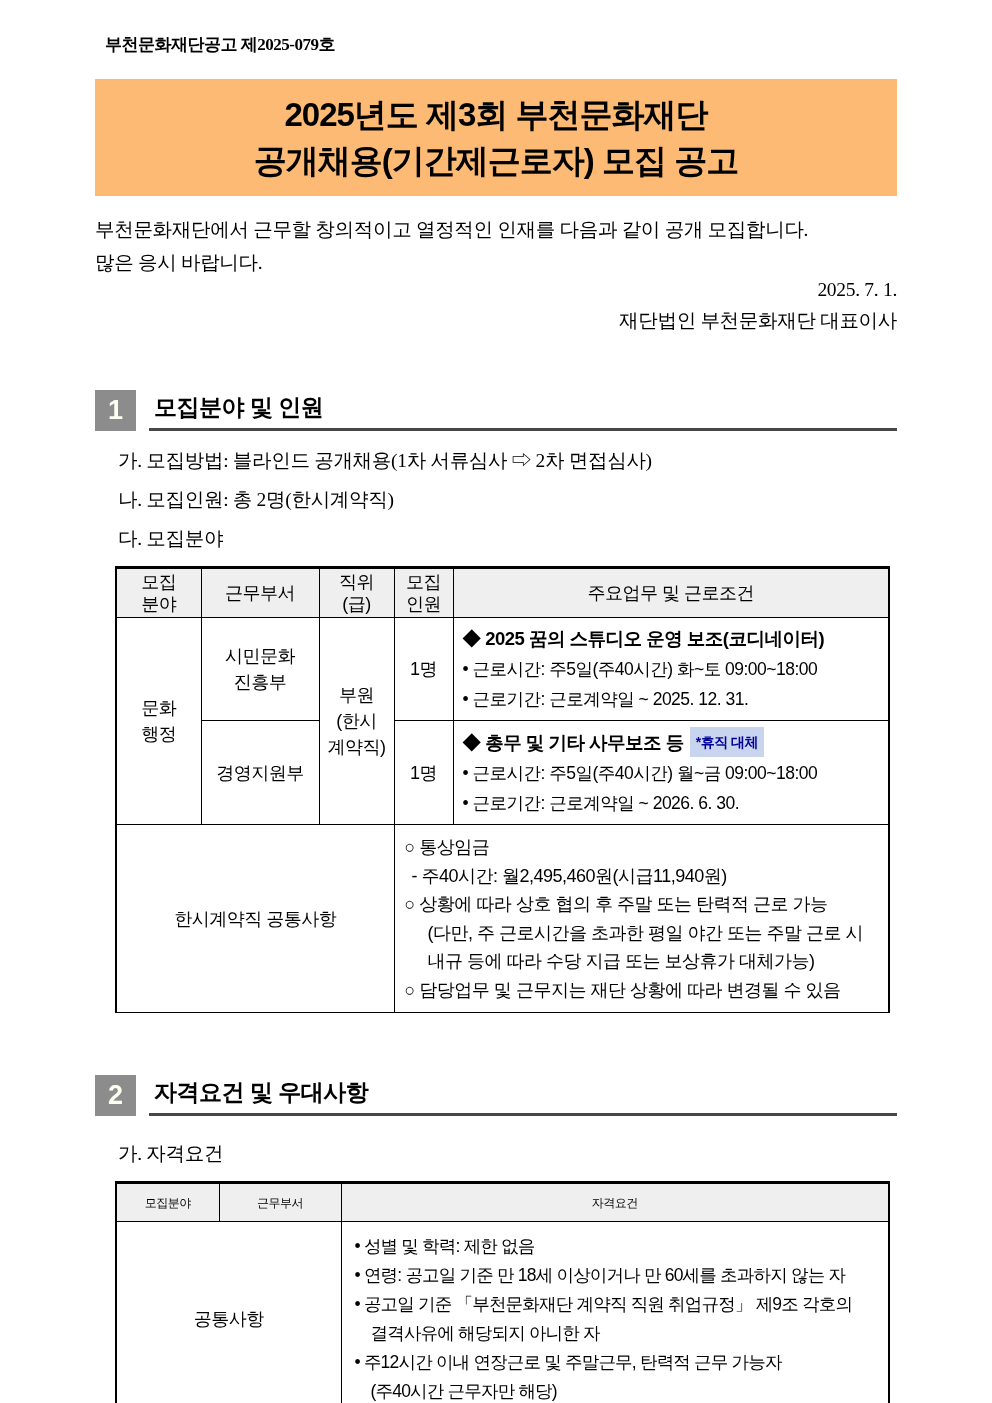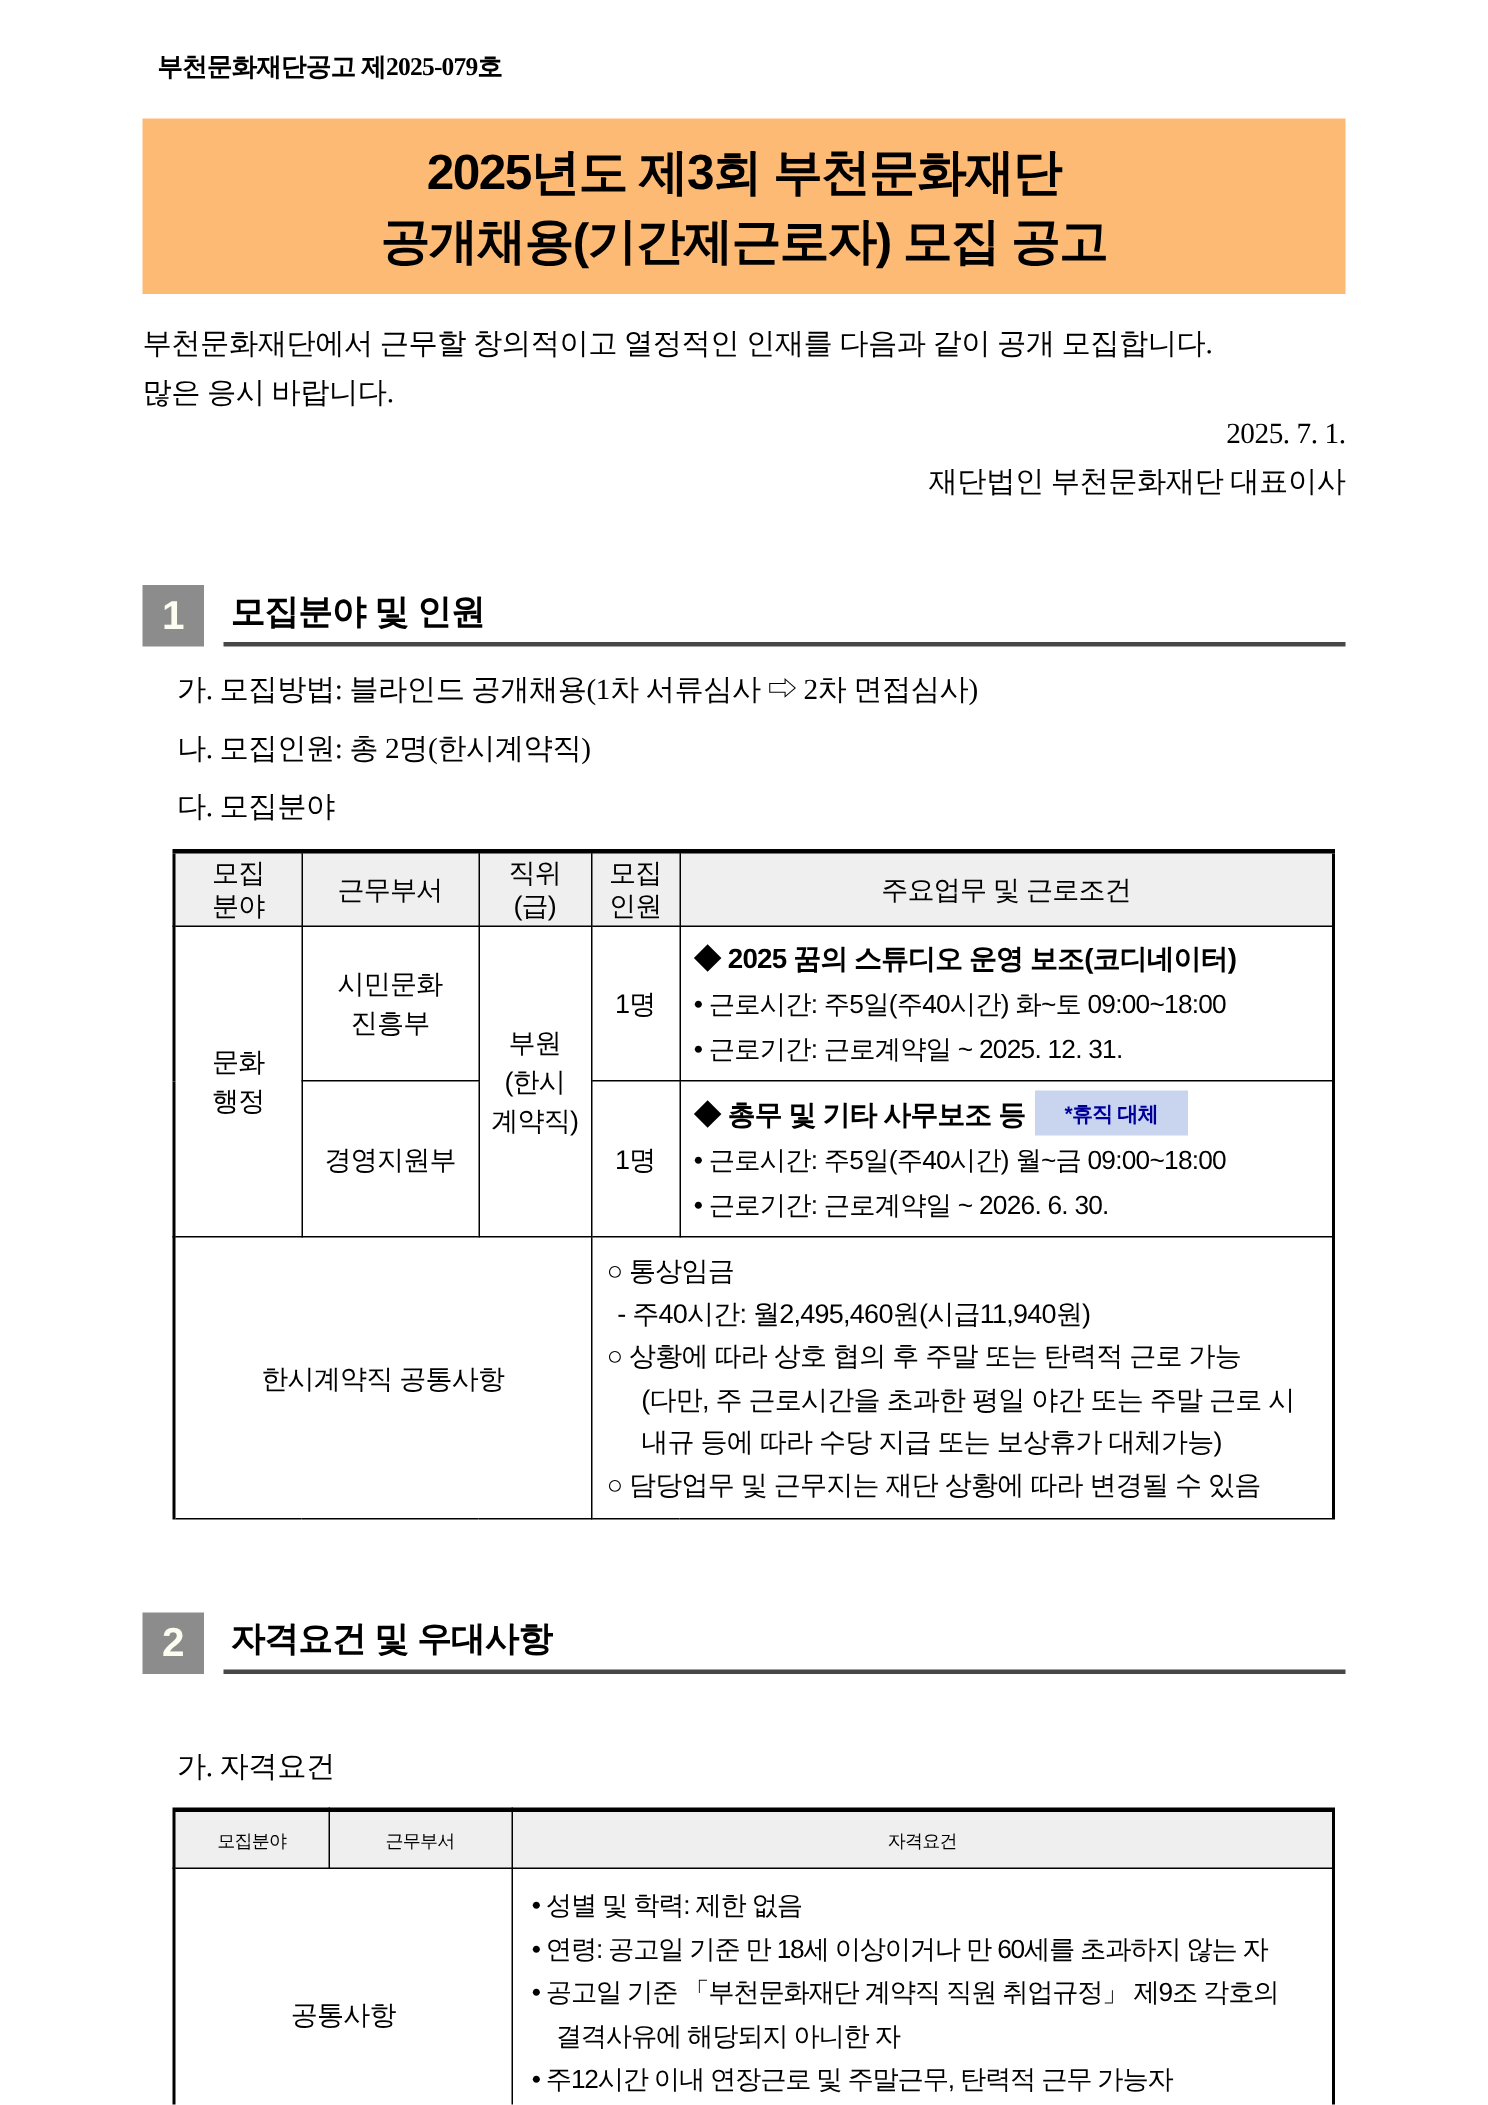--- a/index.html
+++ b/index.html
@@ -52,21 +52,21 @@
     display: flex; align-items: center;
   }
   .sec-title {
     font-family: "Liberation Sans", sans-serif;
     font-size: 23px; font-weight: bold; letter-spacing: -0.5px;
     padding-left: 5px; padding-bottom: 4px;
   }
 
   .list { list-style: none; margin: 18px 0 0 23px; }
   .list li { font-size: 19.5px; line-height: 24px; margin-bottom: 15px; letter-spacing: -0.3px; }
-  .sub-item { margin: 48px 0 0 23px; font-size: 19.5px; letter-spacing: -0.3px; }
+  .sub-item { margin: 24px 0 0 23px; font-size: 19.5px; letter-spacing: -0.3px; }
 
   table {
     border-collapse: collapse;
     margin: 14px 0 0 20px;
     width: 773px;
     table-layout: fixed;
     font-family: Liberation Sans, sans-serif;
     border-top: 3px solid #000;
     border-bottom: 1px solid #eab308;
   }
@@ -88,21 +88,21 @@
   .t1 .rowc td { height: 176px; }
   .cell-multiline { line-height: 26px; }
 
   .duties { text-align: left; padding: 6px 4px 6px 9px; }
   .duty-title { font-size: 18.5px; font-weight: bold; line-height: 30px; white-space: nowrap; }
   .duty-line  { font-size: 17.5px; line-height: 30px; white-space: nowrap; }
   .badge {
     display: inline-block;
     background: #c9d4ef; color: #000099;
     font-size: 14px; font-weight: bold;
-    padding: 0 20px; margin-left: 6px;
+    padding: 0 6px; margin-left: 6px;
     vertical-align: 2px; letter-spacing: -0.5px;
   }
 
   .common-cell { text-align: left; padding: 8px 4px 8px 10px; }
   .common-cell div { font-size: 18px; line-height: 28.5px; white-space: nowrap; }
   .ind1 { padding-left: 7px; }
   .ind2 { padding-left: 23px; }
 
   .t2 th { height: 39px; font-size: 12px; }
   .t2 .rowr td { height: 176px; }

